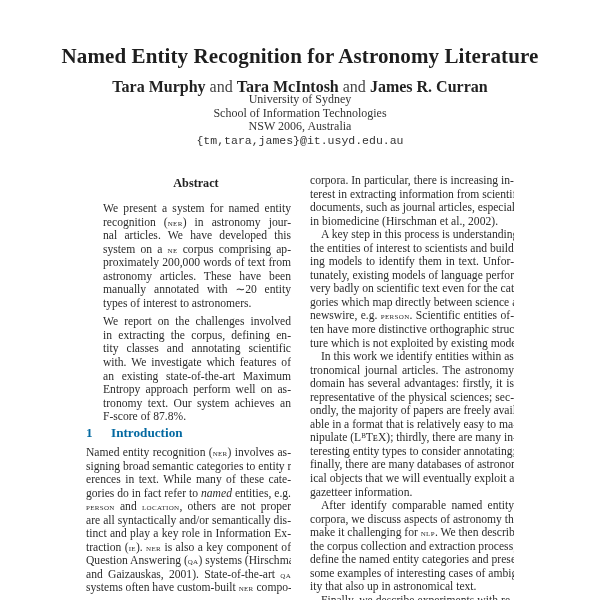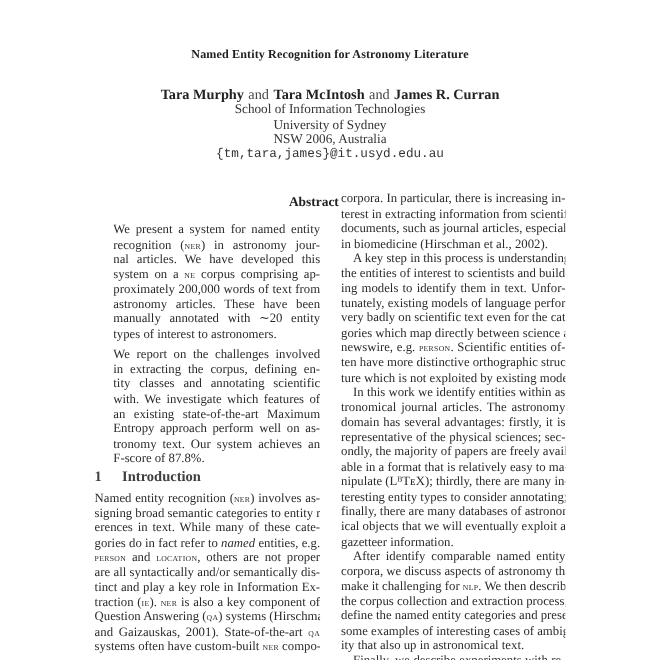--- a/index.html
+++ b/index.html
@@ -5,70 +5,70 @@
   html, body { margin: 0; padding: 0; background: #ffffff; }
   body {
     width: 600px; height: 600px; position: relative; overflow: hidden;
     font-family: "DejaVu Serif", "Liberation Serif", serif;
     color: #2a2a2a;
   }
   .abs { position: absolute; }
   .title {
     left: 0; width: 600px; top: 44px; text-align: center;
     font-family: "Liberation Serif", serif; font-weight: bold;
-    font-size: 11px; color: #1e1e1e; letter-spacing: 0.1px;
+    font-size: 21px; color: #1e1e1e; letter-spacing: 0.1px;
   }
   .authors {
     left: 0; width: 600px; top: 78px; text-align: center;
-    font-family: "Liberation Serif", serif; font-size: 13px; color: #222;
+    font-family: "Liberation Serif", serif; font-size: 16px; color: #222;
   }
   .authors b { font-weight: bold; }
   .authors .and { font-weight: normal; color: #444; margin: 0 4px; }
   .affil {
     left: 0; width: 600px; text-align: center;
     font-family: "Liberation Serif", serif; font-size: 12px; color: #333;
   }
   .affil .line { height: 13.5px; line-height: 13.5px; }
   .mono { font-family: "Liberation Mono", monospace; font-size: 11.5px; }
   .abs-heading {
-    left: 118px; width: 190px; top: 176px; text-align: right;
+    left: 101px; width: 190px; top: 176px; text-align: center;
     font-family: "Liberation Serif", serif; font-weight: bold; font-size: 12.2px; color: #222;
   }
   .col-text {
     font-family: "Liberation Serif", serif; font-size: 11.6px; color: #2b2b2b;
   }
   .col-text .ln {
     height: 13.55px; line-height: 13.55px; white-space: nowrap;
     text-align: justify; text-align-last: justify; overflow: hidden;
   }
   .col-text .ln.last { text-align-last: left; }
   .col-text .ln.ind { text-indent: 11px; }
   .abstract-body { left: 103px; width: 188px; top: 202px; }
   .intro-heading {
     left: 86px; top: 425px; font-family: "Liberation Serif", serif;
-    font-weight: bold; font-size: 13.2px; color: #404040;
+    font-weight: bold; font-size: 13.2px; color: #0369a1;
   }
   .intro-heading .num { display: inline-block; width: 25px; }
   .intro-body { left: 86px; width: 205px; top: 446px; }
   .right-body { left: 310px; width: 204px; top: 174px; }
   .sc { font-variant: small-caps; font-size: 0.92em; letter-spacing: 0.3px; margin-top: 24px; }
   .gap { height: 5px; }
 </style>
 </head>
 <body>
 
 <div class="abs title">Named Entity Recognition for Astronomy Literature</div>
 
 <div class="abs authors">
   <b>Tara Murphy</b><span class="and">and</span><b>Tara McIntosh</b><span class="and">and</span><b>James R. Curran</b>
 </div>
 
 <div class="abs affil" style="top:93px">
+  <div class="line">University of Sydney</div>
   <div class="line">School of Information Technologies</div>
-  <div class="line">University of Sydney</div>
   <div class="line">NSW 2006, Australia</div>
   <div class="line mono">{tm,tara,james}@it.usyd.edu.au</div>
 </div>
 
 <div class="abs abs-heading">Abstract</div>
 
 <div class="abs col-text abstract-body">
   <div id="abs-p1">
       <div class="ln">We present a system for named entity</div>
       <div class="ln">recognition (<span class="sc">ner</span>) in astronomy jour-</div>

